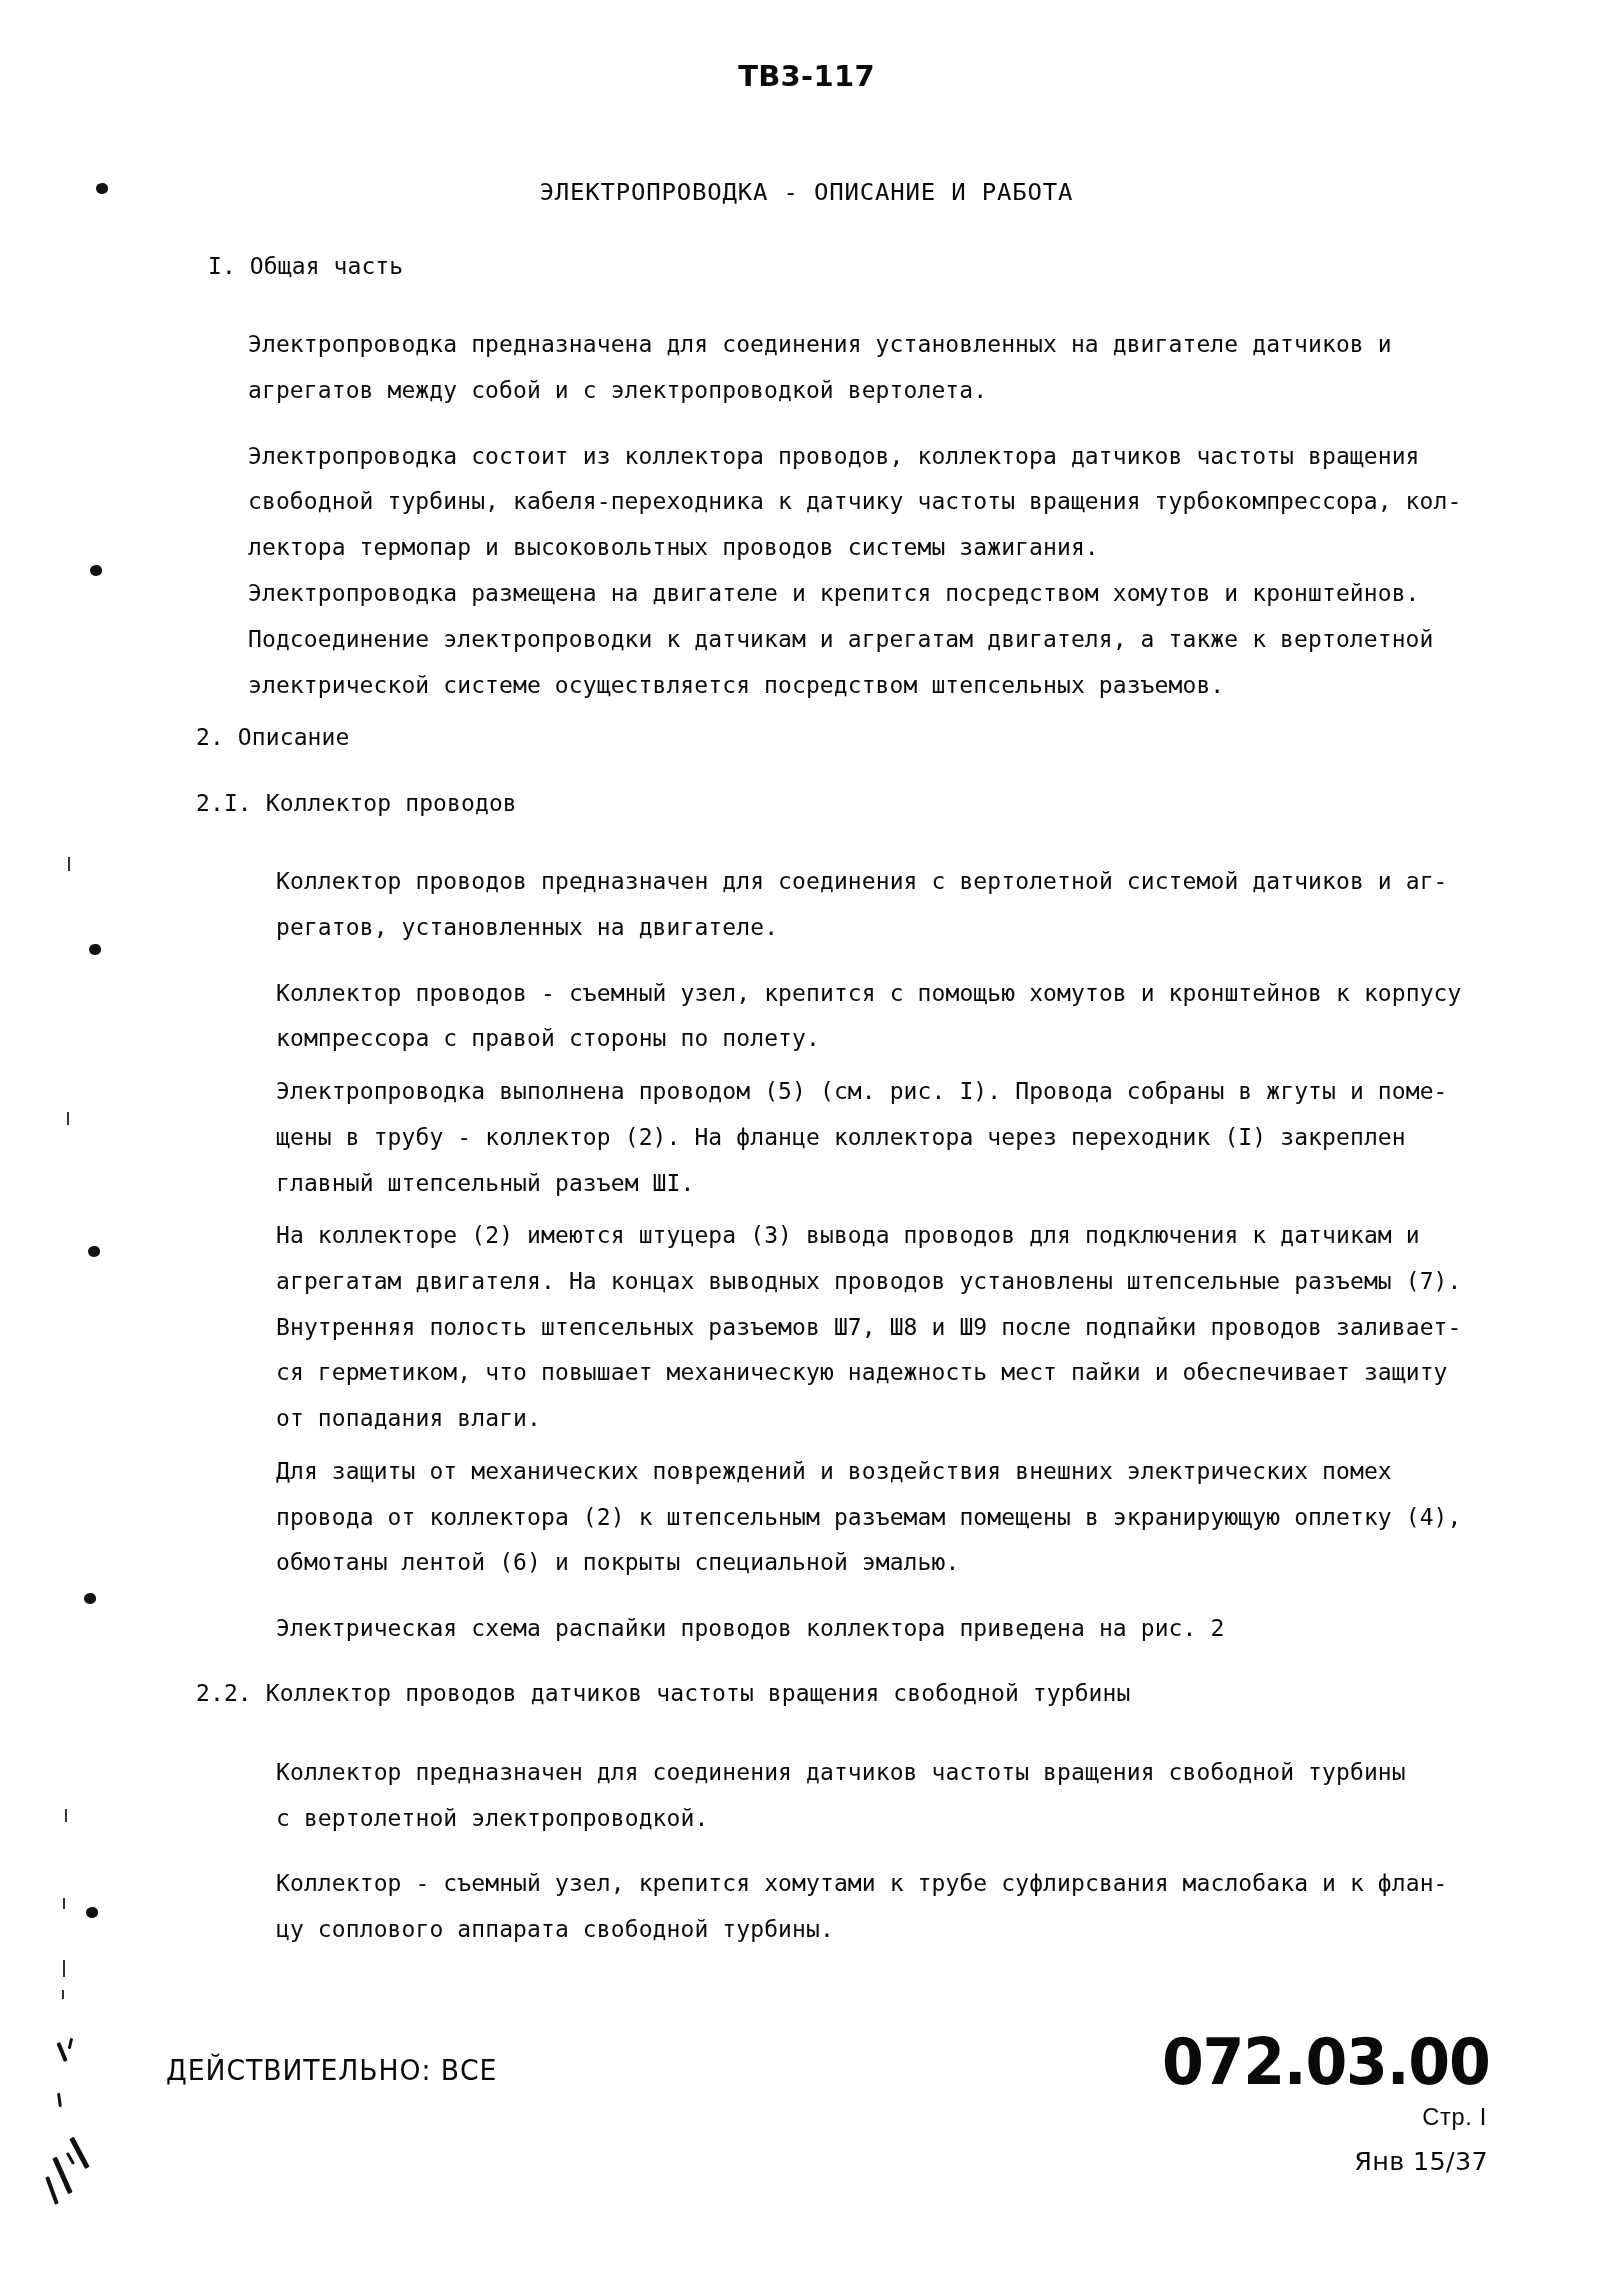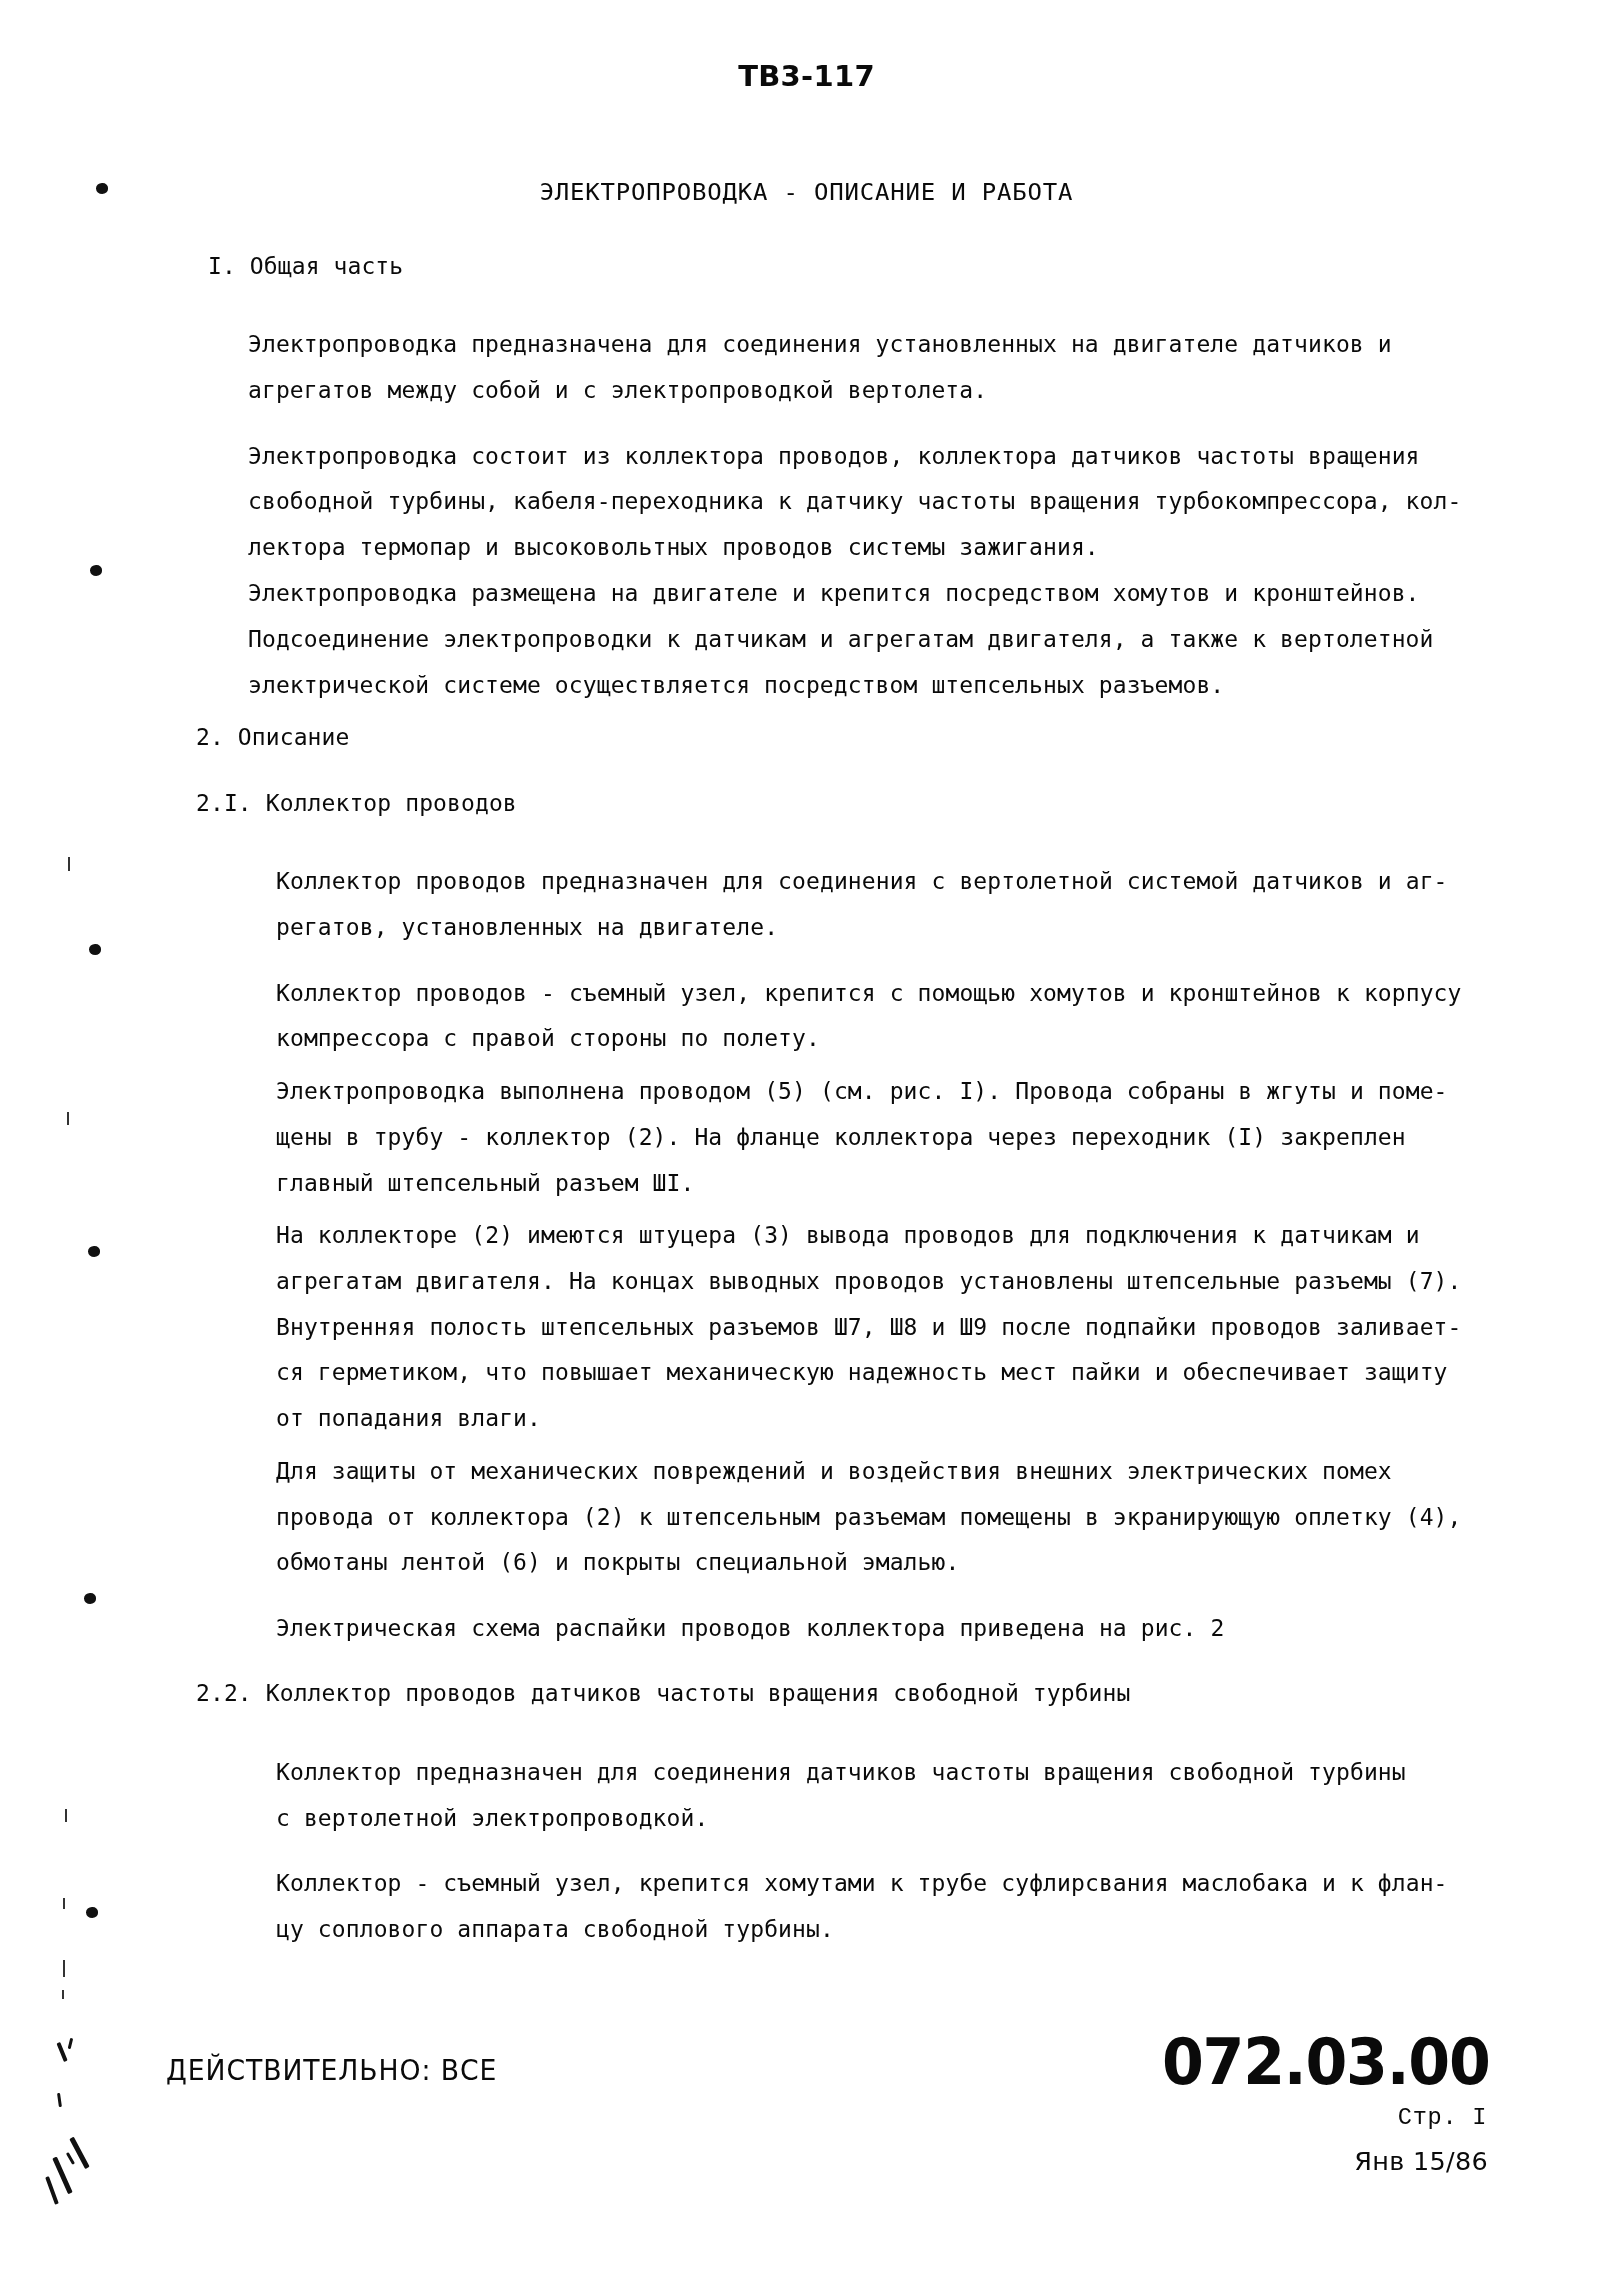--- a/index.html
+++ b/index.html
@@ -85,21 +85,21 @@
     font-weight: bold;
     font-size: 64px;
     letter-spacing: -1.3px;
     transform: scaleX(0.94);
     transform-origin: right top;
   }
   .foot-page {
     position: absolute;
     right: 126px;
     top: 2104px;
-    font-family: Liberation Mono, monospace;
+    font-family: Liberation Sans, sans-serif;
     font-size: 23.6px;
     letter-spacing: 0.7px;
     text-align: right;
   }
   .foot-date {
     position: absolute;
     right: 125px;
     top: 2146px;
     font-family: "DejaVu Sans", "Liberation Sans", sans-serif;
     font-size: 25.5px;
@@ -176,21 +176,21 @@
 
   <div class="tw indent2" style="top:1750px">Коллектор предназначен для соединения датчиков частоты вращения свободной турбины</div>
   <div class="tw indent2" style="top:1796px">с вертолетной электропроводкой.</div>
 
   <div class="tw indent2" style="top:1861px">Коллектор - съемный узел, крепится хомутами к трубе суфлирсвания маслобака и к флан-</div>
   <div class="tw indent2" style="top:1907px">цу соплового аппарата свободной турбины.</div>
 
   <div class="foot-valid">ДЕЙСТВИТЕЛЬНО: ВСЕ</div>
   <div class="foot-code">072.03.00</div>
   <div class="foot-page">Стр. I</div>
-  <div class="foot-date">Янв 15/86</div>
+  <div class="foot-date">Янв 15/37</div>
 
   <div class="punch" style="left:96px; top:183px;"></div>
   <div class="punch" style="left:90px; top:565px;"></div>
   <div class="punch" style="left:89px; top:944px;"></div>
   <div class="punch" style="left:88px; top:1246px;"></div>
   <div class="punch" style="left:84px; top:1593px;"></div>
   <div class="punch" style="left:86px; top:1907px;"></div>
 
   <div class="tick" style="left:68px; top:857px; height:14.4px;"></div>
   <div class="tick" style="left:67px; top:1112px; height:13px;"></div>

